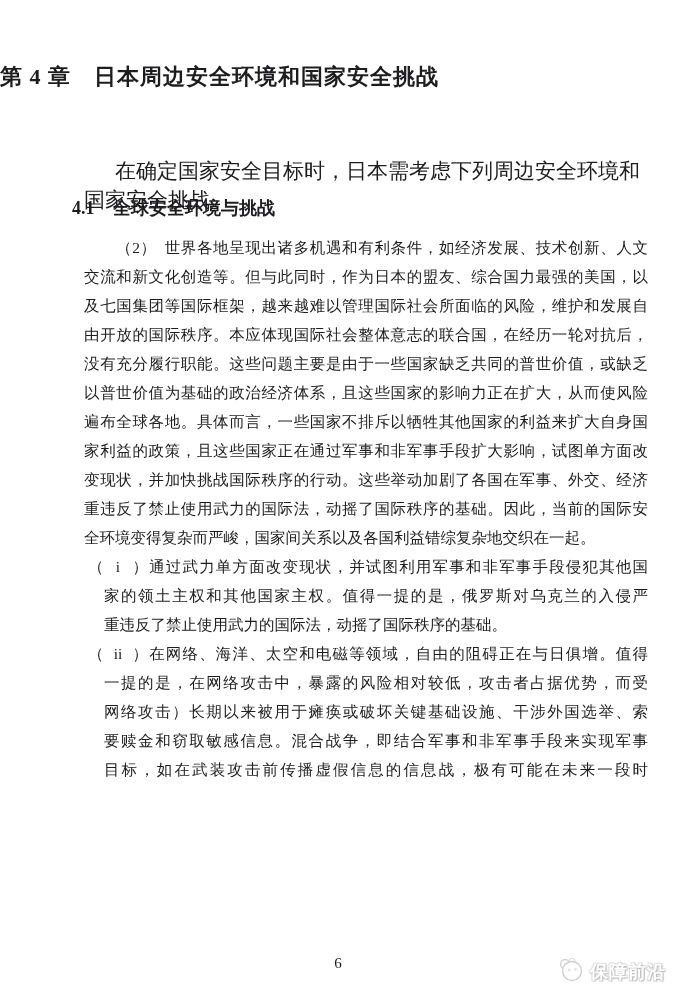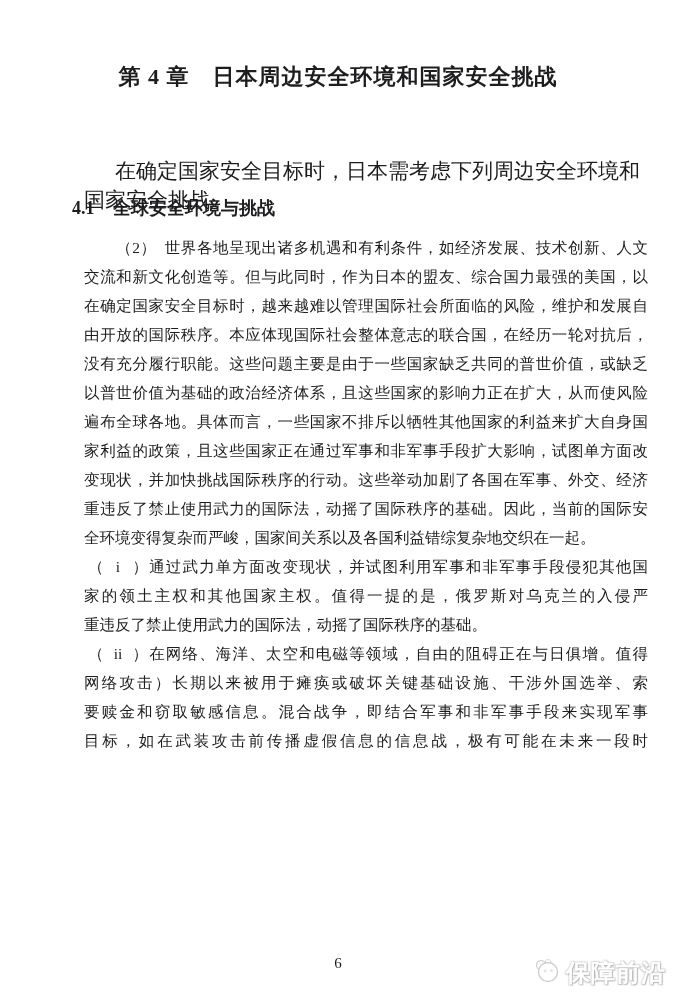--- a/index.html
+++ b/index.html
@@ -10,21 +10,21 @@
     font-family: "Liberation Serif", "DejaVu Serif", serif;
     color: #1d1d1f;
     overflow: hidden;
   }
   .page {
     position: absolute; inset: 0;
     background: #ffffff;
   }
   .chapter-title {
     position: absolute; top: 61px; left: 0; right: 0;
-    text-align: center;
+    text-align: left;
     font-size: 22px; font-weight: bold;
     letter-spacing: 1px;
     line-height: 32px;
     white-space: nowrap;
   }
   .intro {
     position: absolute; top: 157px; left: 84px; width: 564px;
     font-size: 21px; line-height: 29px;
     text-indent: 31px;
   }
@@ -46,36 +46,36 @@
   }
   .ln {
     text-align: justify;
     text-align-last: justify;
   }
   .ln.noj { text-align-last: left; }
   
   .numbered .ln.numbered-first { text-indent: 32px; }
   .num-marker { margin-right: 8px; }
   
-  .roman .ln { }
+  .roman .ln { margin-left: 20px; }
   .roman .ln.roman-first { margin-left: 4px; text-indent: 0; }
   .roman-marker { display: inline-block; width: 60px; }
   .page-num {
     position: absolute; top: 951px; left: 0; right: 0;
     text-align: center;
     font-size: 15px; line-height: 24px;
   }
   .watermark {
     position: absolute; top: 957px; right: 10px;
     display: flex; align-items: center; gap: 5px;
   }
   .wm-icon { display: inline-block; }
   .wm-text {
     font-family: "Liberation Sans", "DejaVu Sans", sans-serif;
-    font-size: 24px; font-weight: bold;
+    font-size: 18px; font-weight: bold;
     letter-spacing: 1px;
     color: #ffffff;
     text-shadow: 1px 1px 1px #b9b9b9, -1px -1px 1px #e3e3e3,
                  1px -1px 1px #d6d6d6, -1px 1px 1px #d6d6d6;
     white-space: nowrap;
   }
 </style>
 </head>
 <body>
 
@@ -86,37 +86,38 @@
   <div class="intro">在确定国家安全目标时，日本需考虑下列周边安全环境和国家安全挑战。</div>
 
   <div class="section-heading">
     <span class="sec-num">4.1</span><span>全球安全环境与挑战</span>
   </div>
 
   <div class="body-text">
       <div class="block numbered">
         <div class="ln numbered-first"><span class="num-marker">（2）</span>世界各地呈现出诸多机遇和有利条件，如经济发展、技术创新、人文</div>
         <div class="ln">交流和新文化创造等。但与此同时，作为日本的盟友、综合国力最强的美国，以</div>
-        <div class="ln">在确定国家安全目标时，越来越难以管理国际社会所面临的风险，维护和发展自</div>
+        <div class="ln">及七国集团等国际框架，越来越难以管理国际社会所面临的风险，维护和发展自</div>
         <div class="ln">由开放的国际秩序。本应体现国际社会整体意志的联合国，在经历一轮对抗后，</div>
         <div class="ln">没有充分履行职能。这些问题主要是由于一些国家缺乏共同的普世价值，或缺乏</div>
         <div class="ln">以普世价值为基础的政治经济体系，且这些国家的影响力正在扩大，从而使风险</div>
         <div class="ln">遍布全球各地。具体而言，一些国家不排斥以牺牲其他国家的利益来扩大自身国</div>
         <div class="ln">家利益的政策，且这些国家正在通过军事和非军事手段扩大影响，试图单方面改</div>
         <div class="ln">变现状，并加快挑战国际秩序的行动。这些举动加剧了各国在军事、外交、经济</div>
         <div class="ln">重违反了禁止使用武力的国际法，动摇了国际秩序的基础。因此，当前的国际安</div>
         <div class="ln noj">全环境变得复杂而严峻，国家间关系以及各国利益错综复杂地交织在一起。</div>
       </div>
       <div class="block roman">
         <div class="ln roman-first"><span class="roman-marker">（i）</span>通过武力单方面改变现状，并试图利用军事和非军事手段侵犯其他国</div>
         <div class="ln">家的领土主权和其他国家主权。值得一提的是，俄罗斯对乌克兰的入侵严</div>
         <div class="ln noj">重违反了禁止使用武力的国际法，动摇了国际秩序的基础。</div>
       </div>
       <div class="block roman">
         <div class="ln roman-first"><span class="roman-marker">（ii）</span>在网络、海洋、太空和电磁等领域，自由的阻碍正在与日俱增。值得</div>
+        <div class="ln">一提的是，在网络攻击中，暴露的风险相对较低，攻击者占据优势，而受</div>
         <div class="ln">网络攻击）长期以来被用于瘫痪或破坏关键基础设施、干涉外国选举、索</div>
         <div class="ln">要赎金和窃取敏感信息。混合战争，即结合军事和非军事手段来实现军事</div>
         <div class="ln">目标，如在武装攻击前传播虚假信息的信息战，极有可能在未来一段时</div>
       </div>
     </div>
 
   <div class="page-num">6</div>
 
   <div class="watermark">
     <span class="wm-icon">

